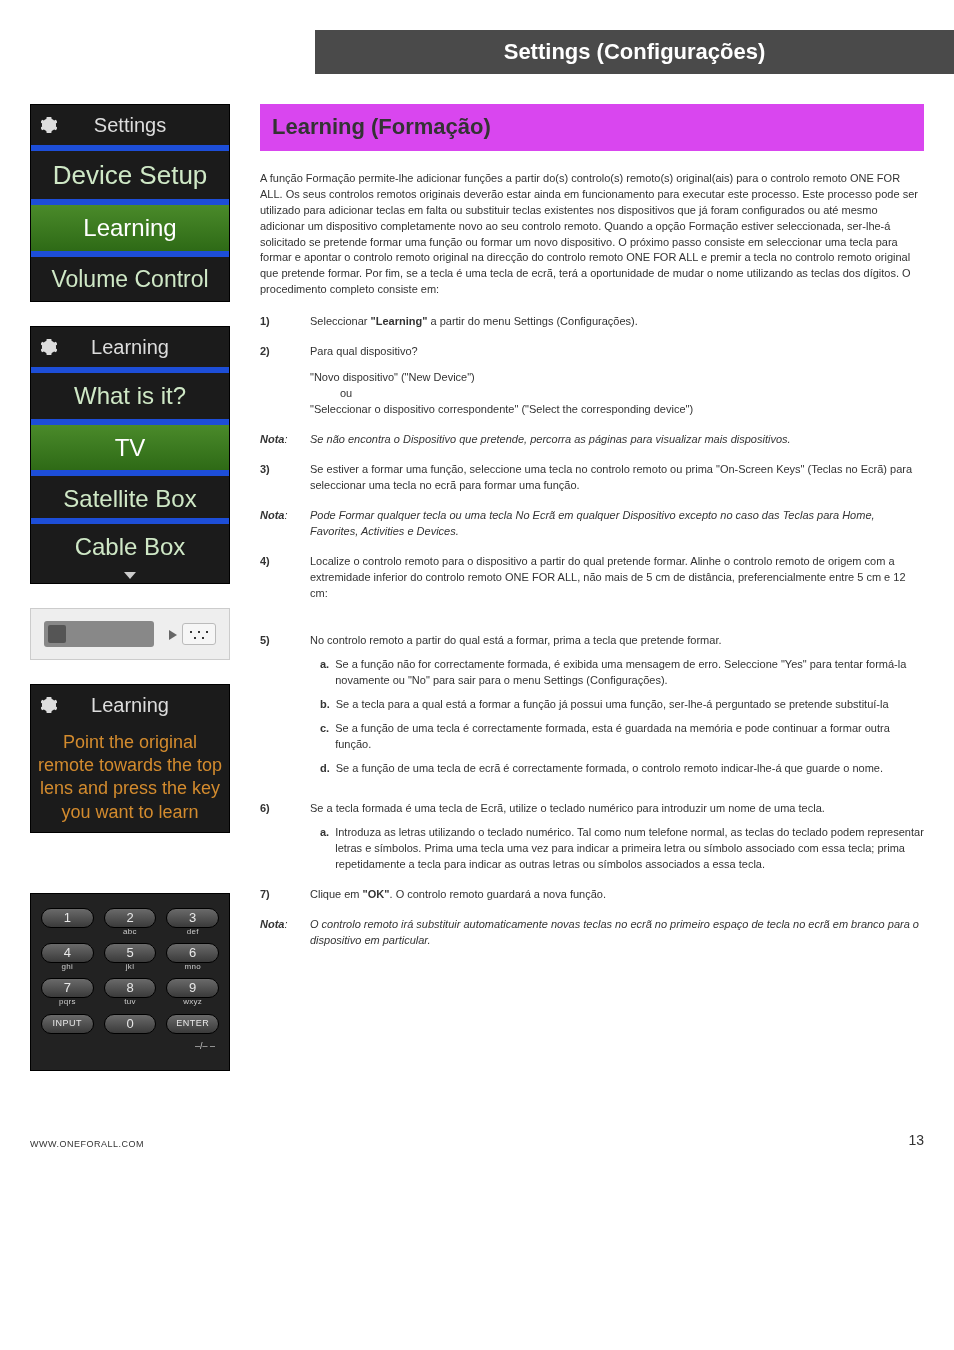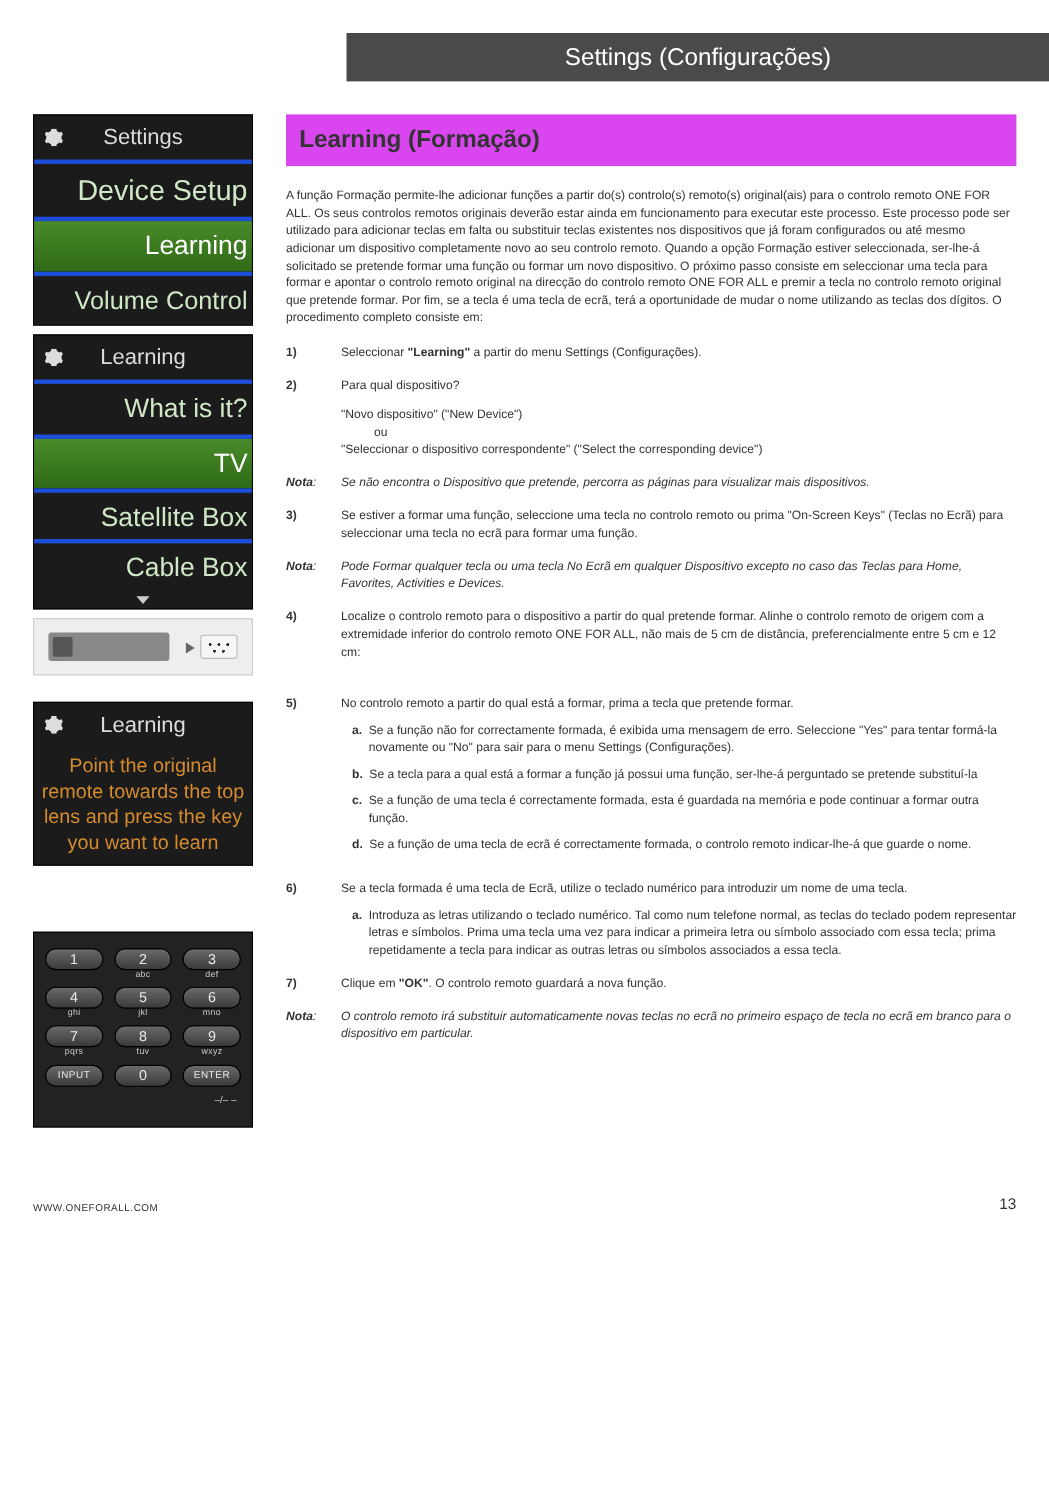--- a/index.html
+++ b/index.html
@@ -1,31 +1,31 @@
 <!DOCTYPE html>
 <html><head>
 <meta charset="utf-8">
 <style>
   * { box-sizing: border-box; margin: 0; padding: 0; }
   body { font-family: "Myriad Pro", "Segoe UI", Arial, sans-serif; width: 954px; background: #fff; color: #333; font-size: 12px; line-height: 1.4; }
 
   .header-bar { margin: 30px 0 30px 315px; height: 44px; background: #4a4a4a; display: flex; align-items: center; justify-content: center; }
-  .header-bar h1 { color: #fff; font-size: 22px; font-weight: 400; }
+  .header-bar h1 { color: #fff; font-size: 22px; font-weight: 700; }
 
   .content { display: flex; gap: 30px; padding: 0 30px 40px 30px; }
   .left-col { width: 200px; flex: 0 0 200px; }
   .right-col { flex: 1; }
 
   
-  .ui-panel { background: #1b1b1b; border: 1px solid #000; margin-bottom: 8px; }
+  .ui-panel { background: #1b1b1b; border: 1px solid #000; margin-bottom: 24px; }
   .ui-title { display: flex; align-items: center; gap: 10px; padding: 6px 10px; color: #ddd; font-family: "Trebuchet MS", Verdana, sans-serif; font-size: 20px; }
   .ui-title .g-icon { width: 16px; height: 16px; position: relative; }
   .ui-title .g-icon svg { display:block; }
   .ui-title .title-center { flex:1; text-align:center; margin-left:-26px; }
-  .ui-row { font-family: "Trebuchet MS", Verdana, sans-serif; padding: 6px 4px; text-align: right; font-size: 24px; color: #c9e2c2; border-top: 4px solid #1d4ed8; }
+  .ui-row { font-family: "Trebuchet MS", Verdana, sans-serif; padding: 6px 4px; text-align: center; font-size: 24px; color: #c9e2c2; border-top: 6px solid #1d4ed8; }
   .ui-row.green { background: linear-gradient(#4a8a2a, #2e6a16); color: #fff; }
   .ui-row.dark { background: #1b1b1b; color: #cfe8c6; }
 
   .chevron-down { width:0; height:0; border-left:6px solid transparent; border-right:6px solid transparent; border-top:7px solid #ccc; margin: 2px auto 4px auto; }
 
   .remote-diagram { background:#eee; border:1px solid #ccc; width:200px; height:52px; margin-bottom:24px; position:relative; display:flex; align-items:center; justify-content:center; gap:28px; }
   .remote-body { width:110px; height:26px; background:#888; border-radius:3px; position:relative; }
   .remote-body::before { content:""; position:absolute; left:4px; top:4px; width:18px; height:18px; background:#555; border-radius:2px; }
   .remote-small { width:34px; height:22px; background:#f6f6f6; border:1px solid #bbb; border-radius:3px; position:relative; }
   .dots { position:absolute; top:4px; left:4px; width:26px; height:14px; background: radial-gradient(circle at 4px 4px,#333 1.2px,transparent 1.5px), radial-gradient(circle at 12px 4px,#333 1.2px,transparent 1.5px), radial-gradient(circle at 20px 4px,#333 1.2px,transparent 1.5px), radial-gradient(circle at 8px 10px,#333 1.2px,transparent 1.5px), radial-gradient(circle at 16px 10px,#333 1.2px,transparent 1.5px); }

